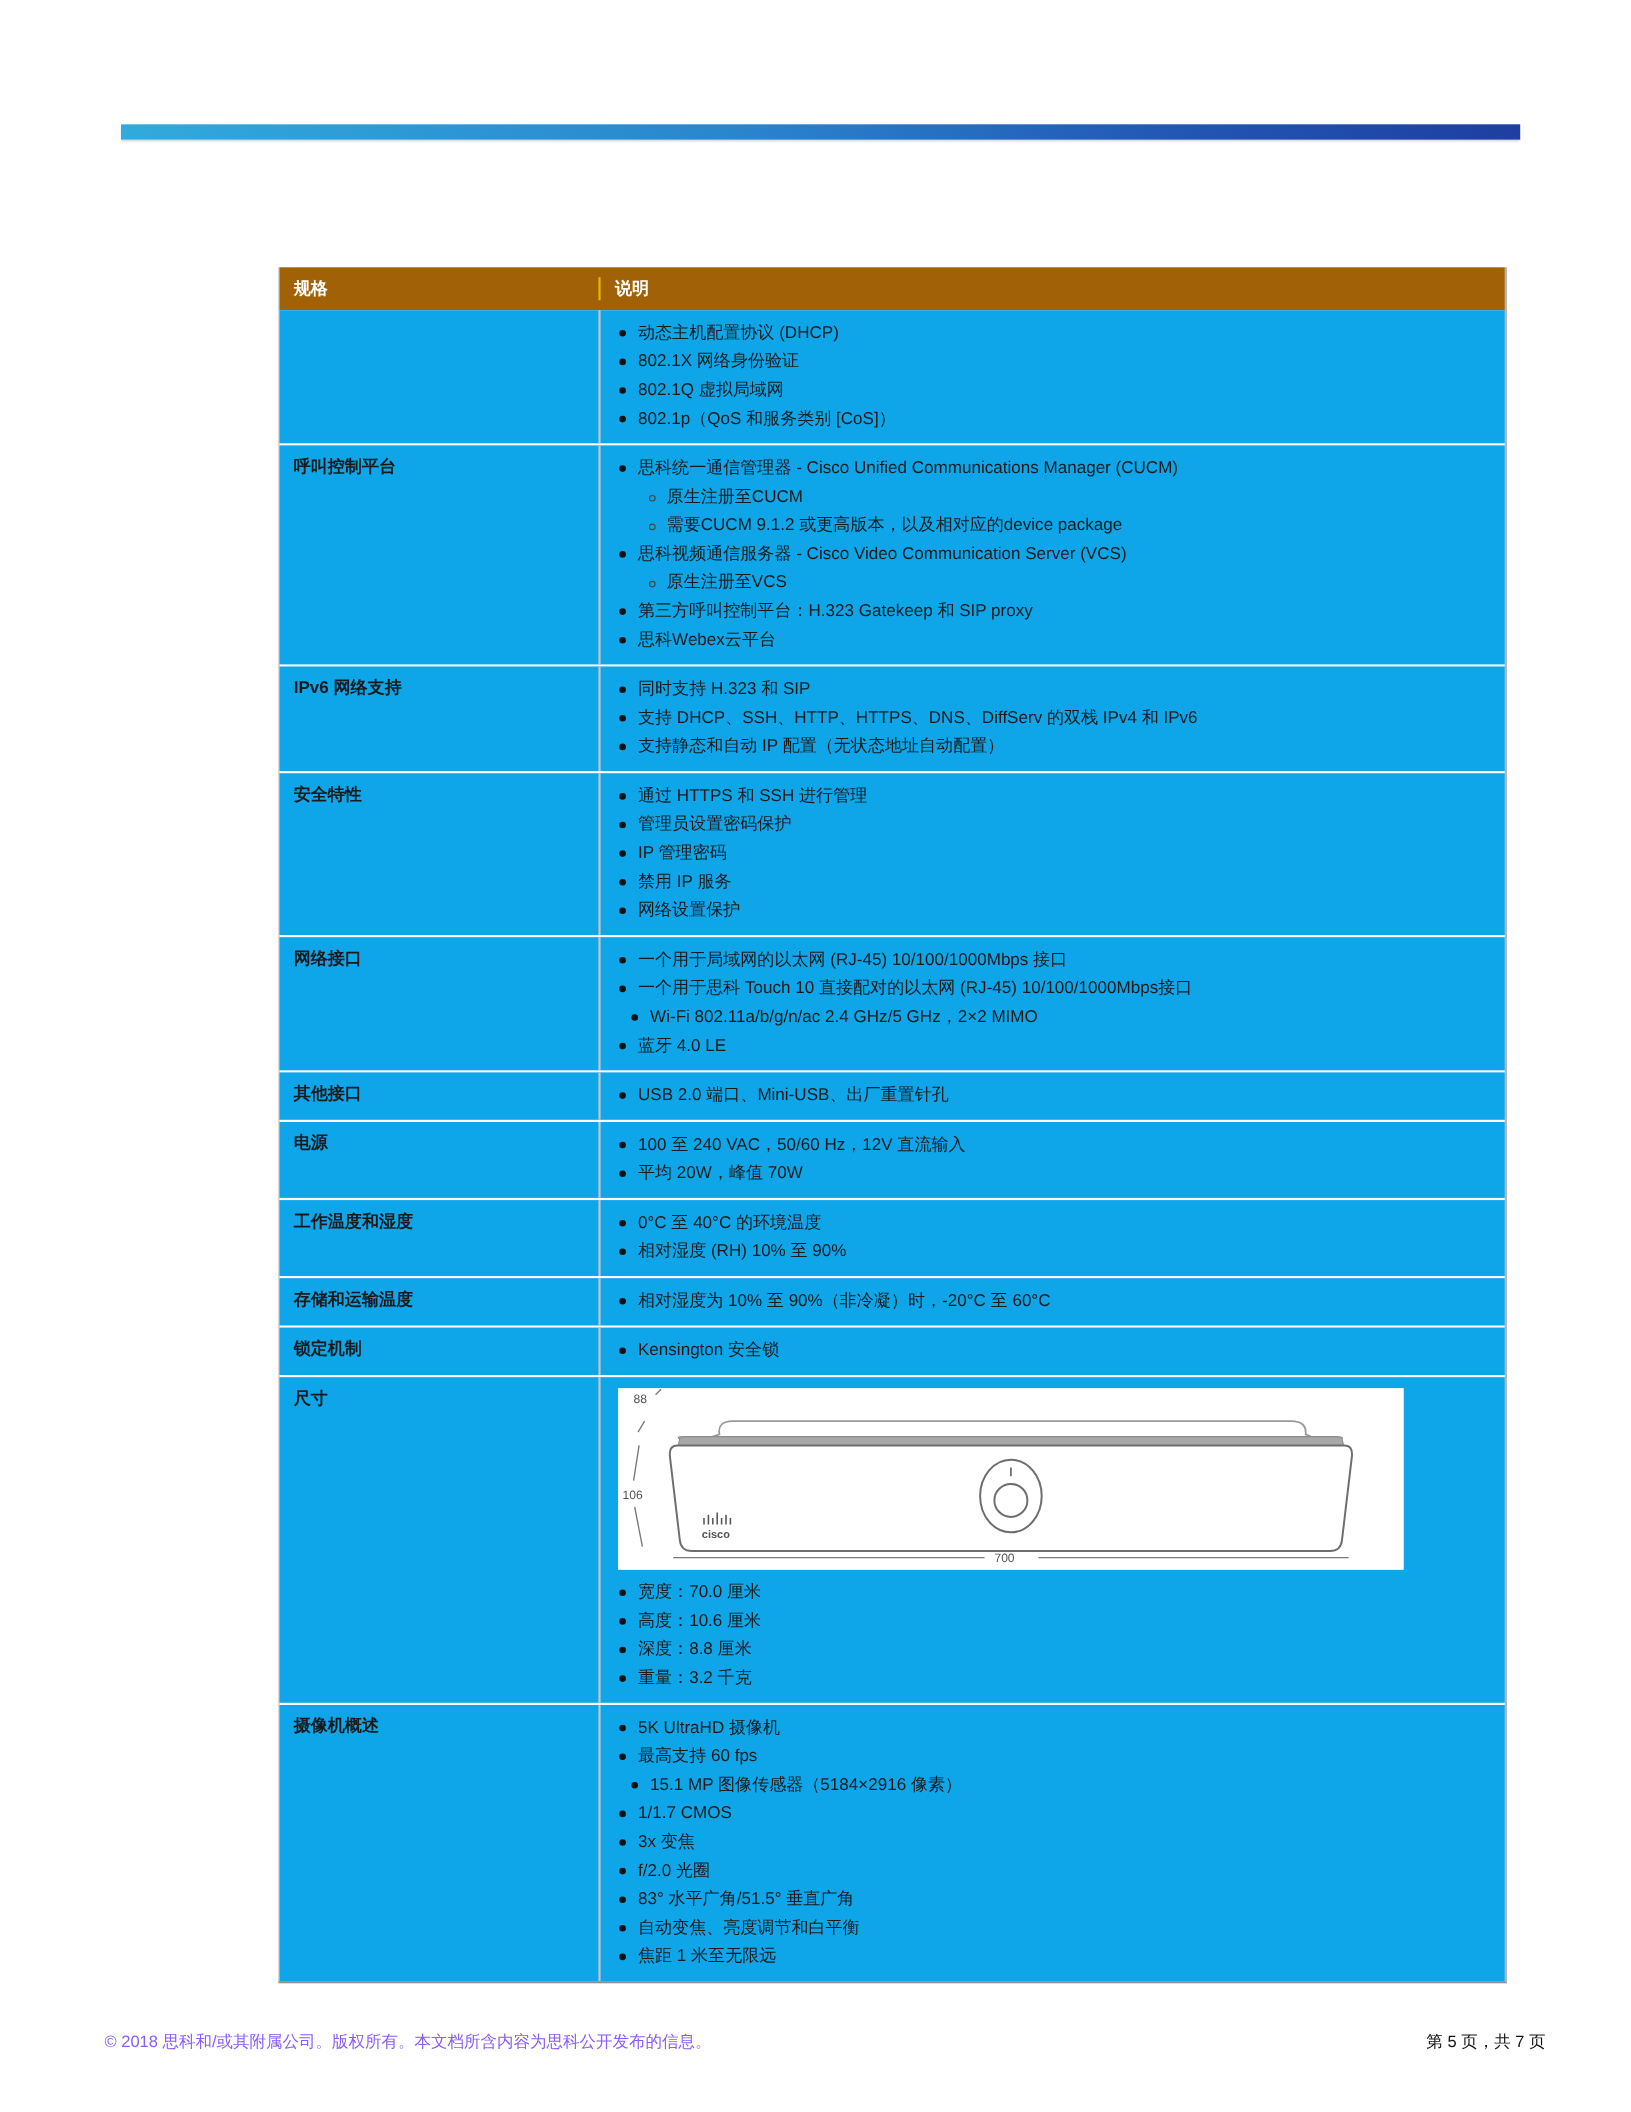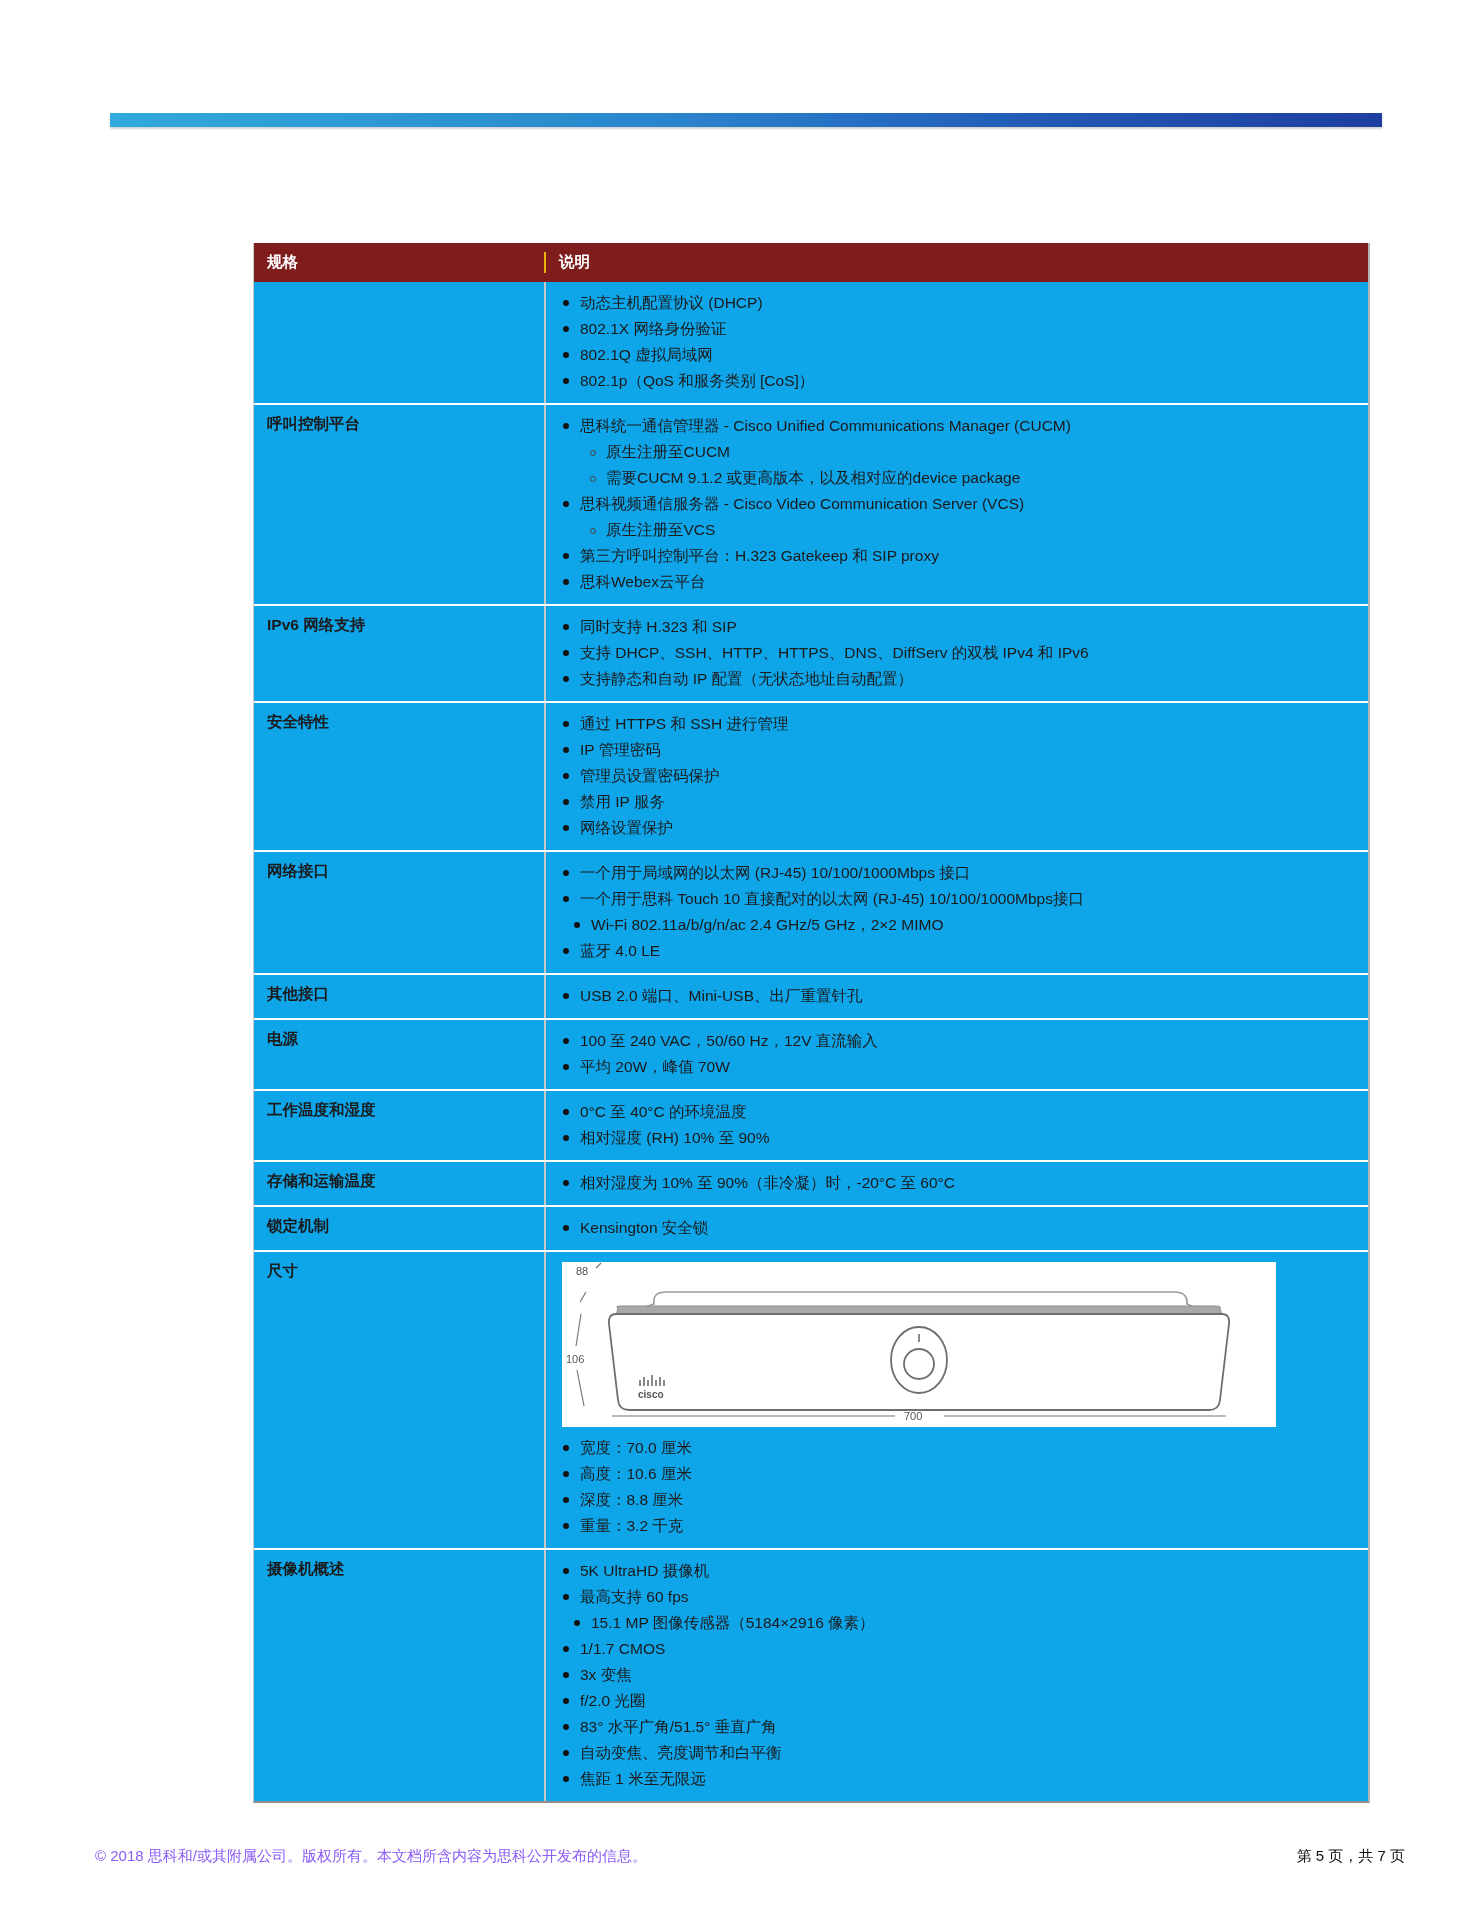--- a/index.html
+++ b/index.html
@@ -15,21 +15,21 @@
     box-shadow:0 2px 2px rgba(0,0,0,0.18);
   }
   
   .spec-table{
     position:absolute;left:253px;top:243px;width:1114px;
     border-left:1px solid #c9c9c9;border-right:2px solid #b5b5b5;
     border-bottom:2px solid #8f8f8f;
     font-size:15.5px;
   }
   .thead{
-    display:flex;background:#7f1d1d;color:#ffffff;font-weight:bold;
+    display:flex;background:#a16207;color:#ffffff;font-weight:bold;
     height:39px;align-items:center;
   }
   .thead .hc1{width:290px;padding-left:13px;box-sizing:border-box;}
   .thead .hc2{flex:1;padding-left:13px;box-sizing:border-box;border-left:2px solid #eab308;}
   .trow{display:flex;background:#0ea5e9;border-bottom:2px solid #ffffff;}
   .trow:last-child{border-bottom:none;}
   .tc1{width:290px;box-sizing:border-box;padding:9px 16px 9px 13px;font-weight:bold;}
   .tc2{flex:1;box-sizing:border-box;border-left:2px solid #c6c6c6;padding:8px 12px 9px 14px;}
   ul.spec-list{list-style:none;margin:0;padding:0;}
   li.it{position:relative;line-height:26px;padding-left:20px;}
@@ -100,22 +100,22 @@
             <li class="it lv1">支持 DHCP、SSH、HTTP、HTTPS、DNS、DiffServ 的双栈 IPv4 和 IPv6</li>
             <li class="it lv1">支持静态和自动 IP 配置（无状态地址自动配置）</li>
           </ul>
     </div>
   </div>
       <div class="trow">
     <div class="tc1">安全特性</div>
     <div class="tc2">
       <ul class="spec-list">
             <li class="it lv1">通过 HTTPS 和 SSH 进行管理</li>
+            <li class="it lv1">管理员设置密码保护</li>
             <li class="it lv1">IP 管理密码</li>
-            <li class="it lv1">管理员设置密码保护</li>
             <li class="it lv1">禁用 IP 服务</li>
             <li class="it lv1">网络设置保护</li>
           </ul>
     </div>
   </div>
       <div class="trow">
     <div class="tc1">网络接口</div>
     <div class="tc2">
       <ul class="spec-list">
             <li class="it lv1">一个用于局域网的以太网 (RJ-45) 10/100/1000Mbps 接口</li>

